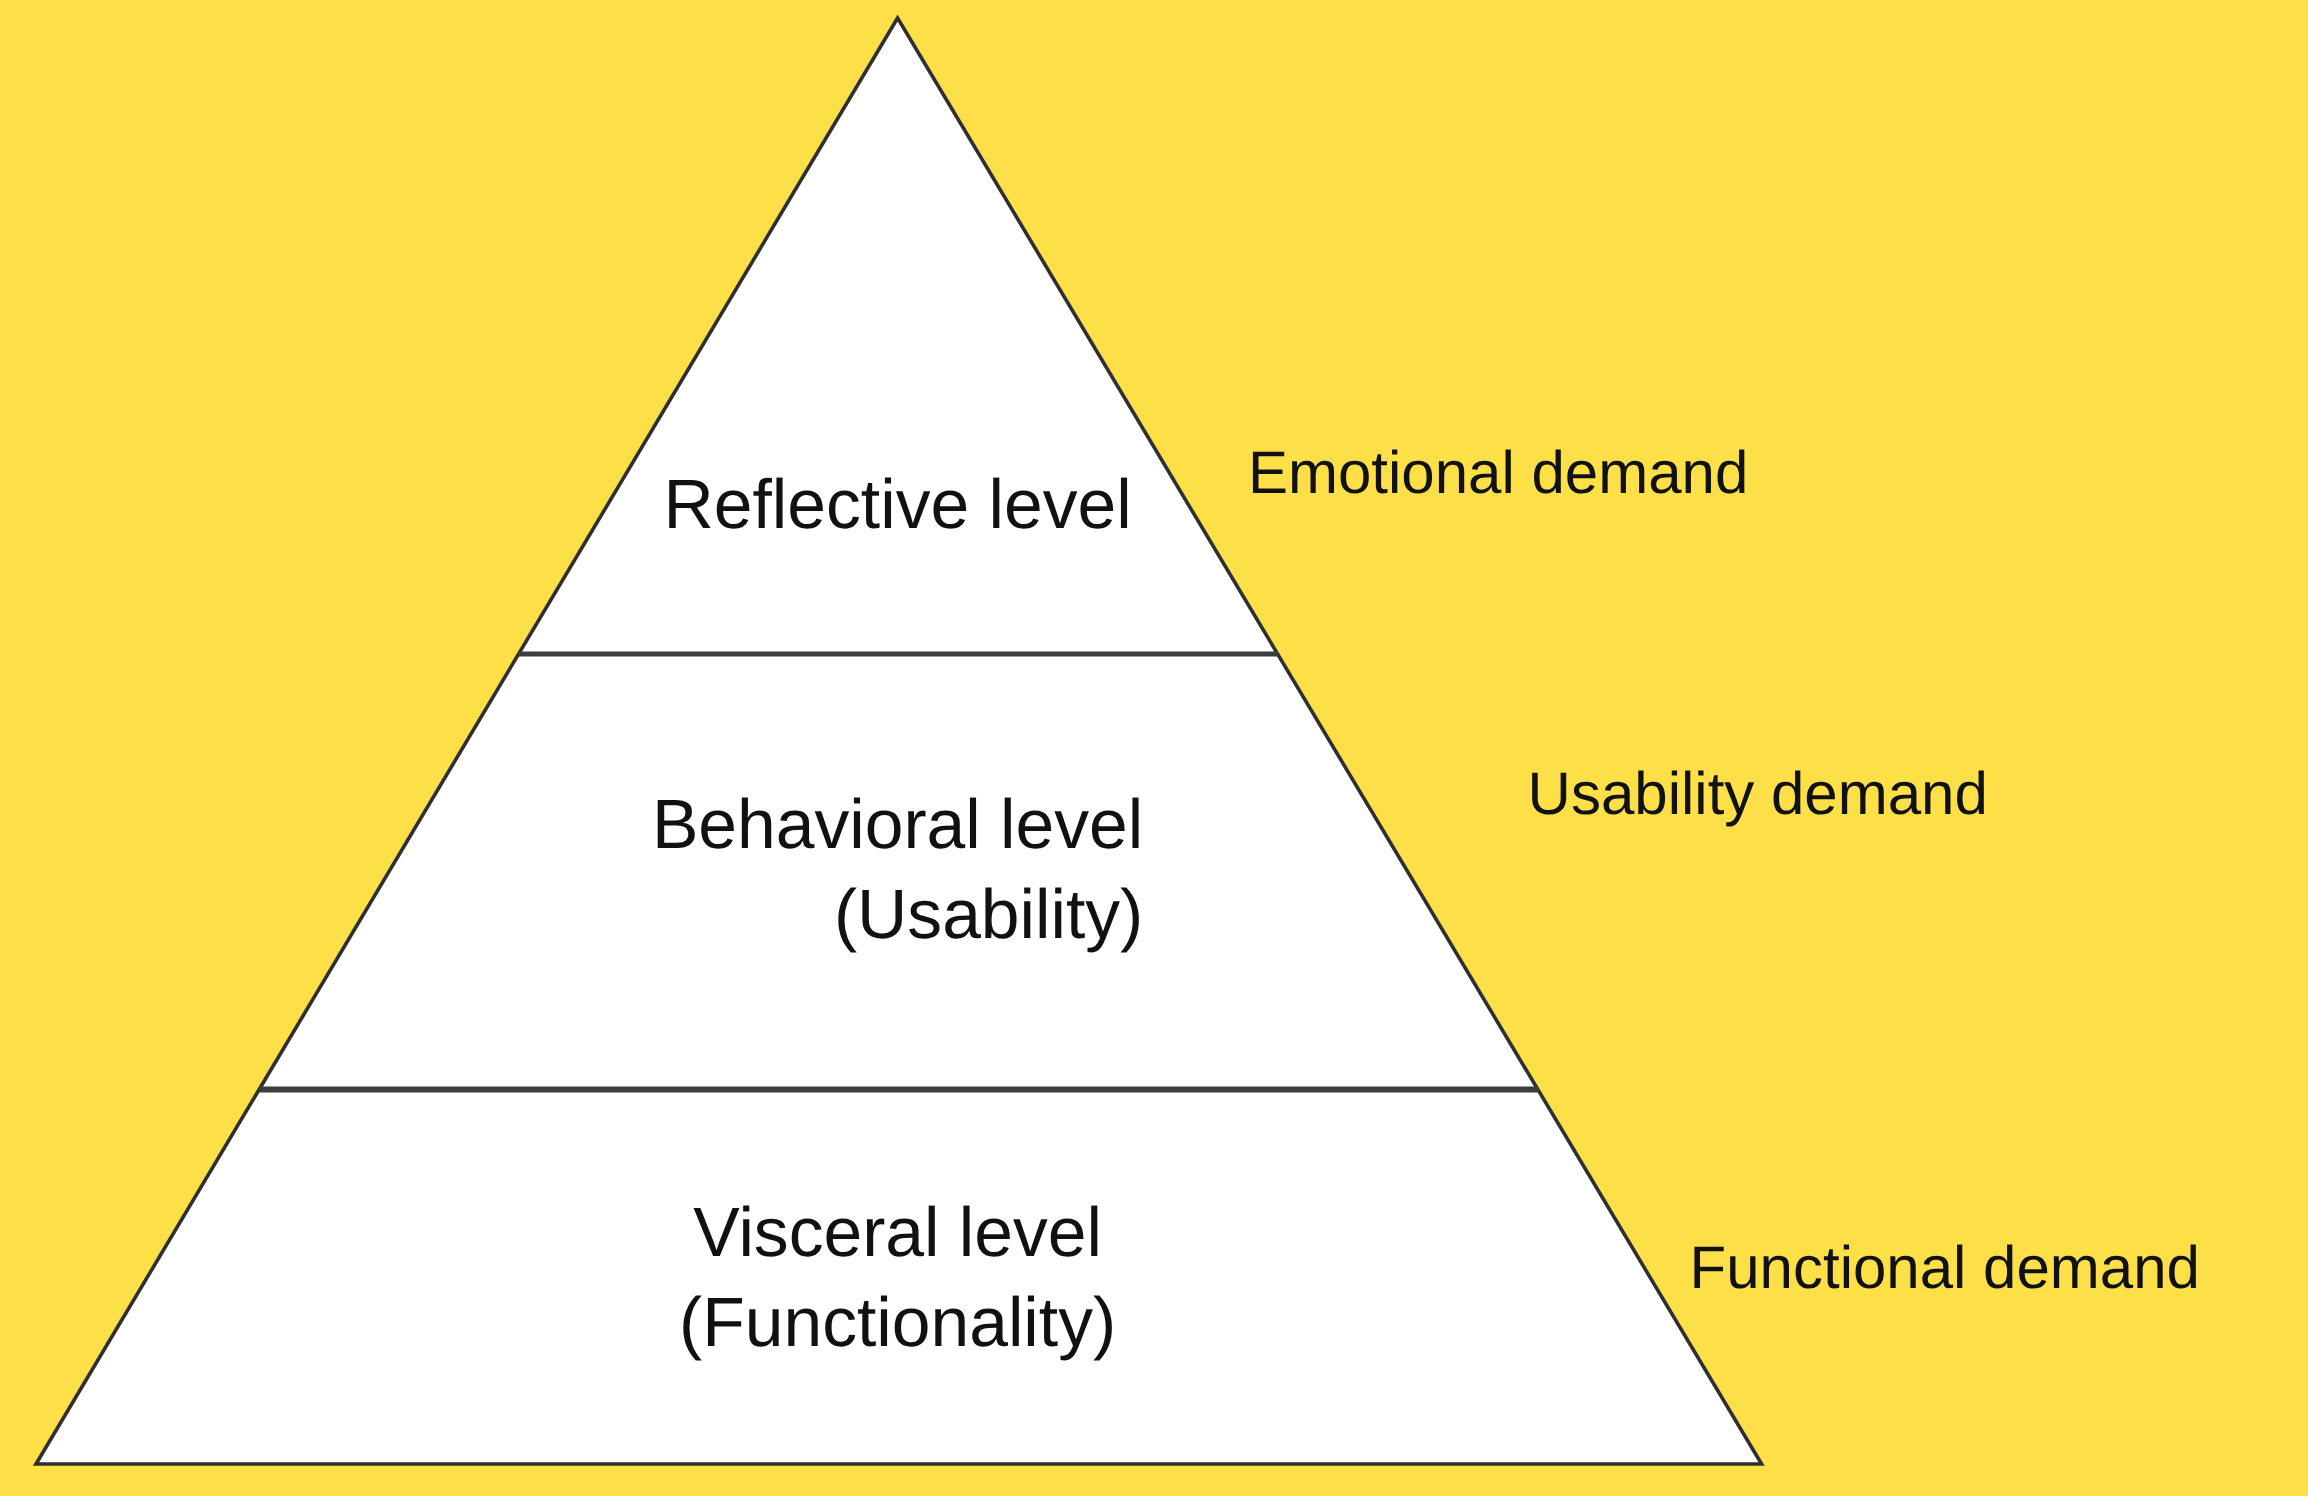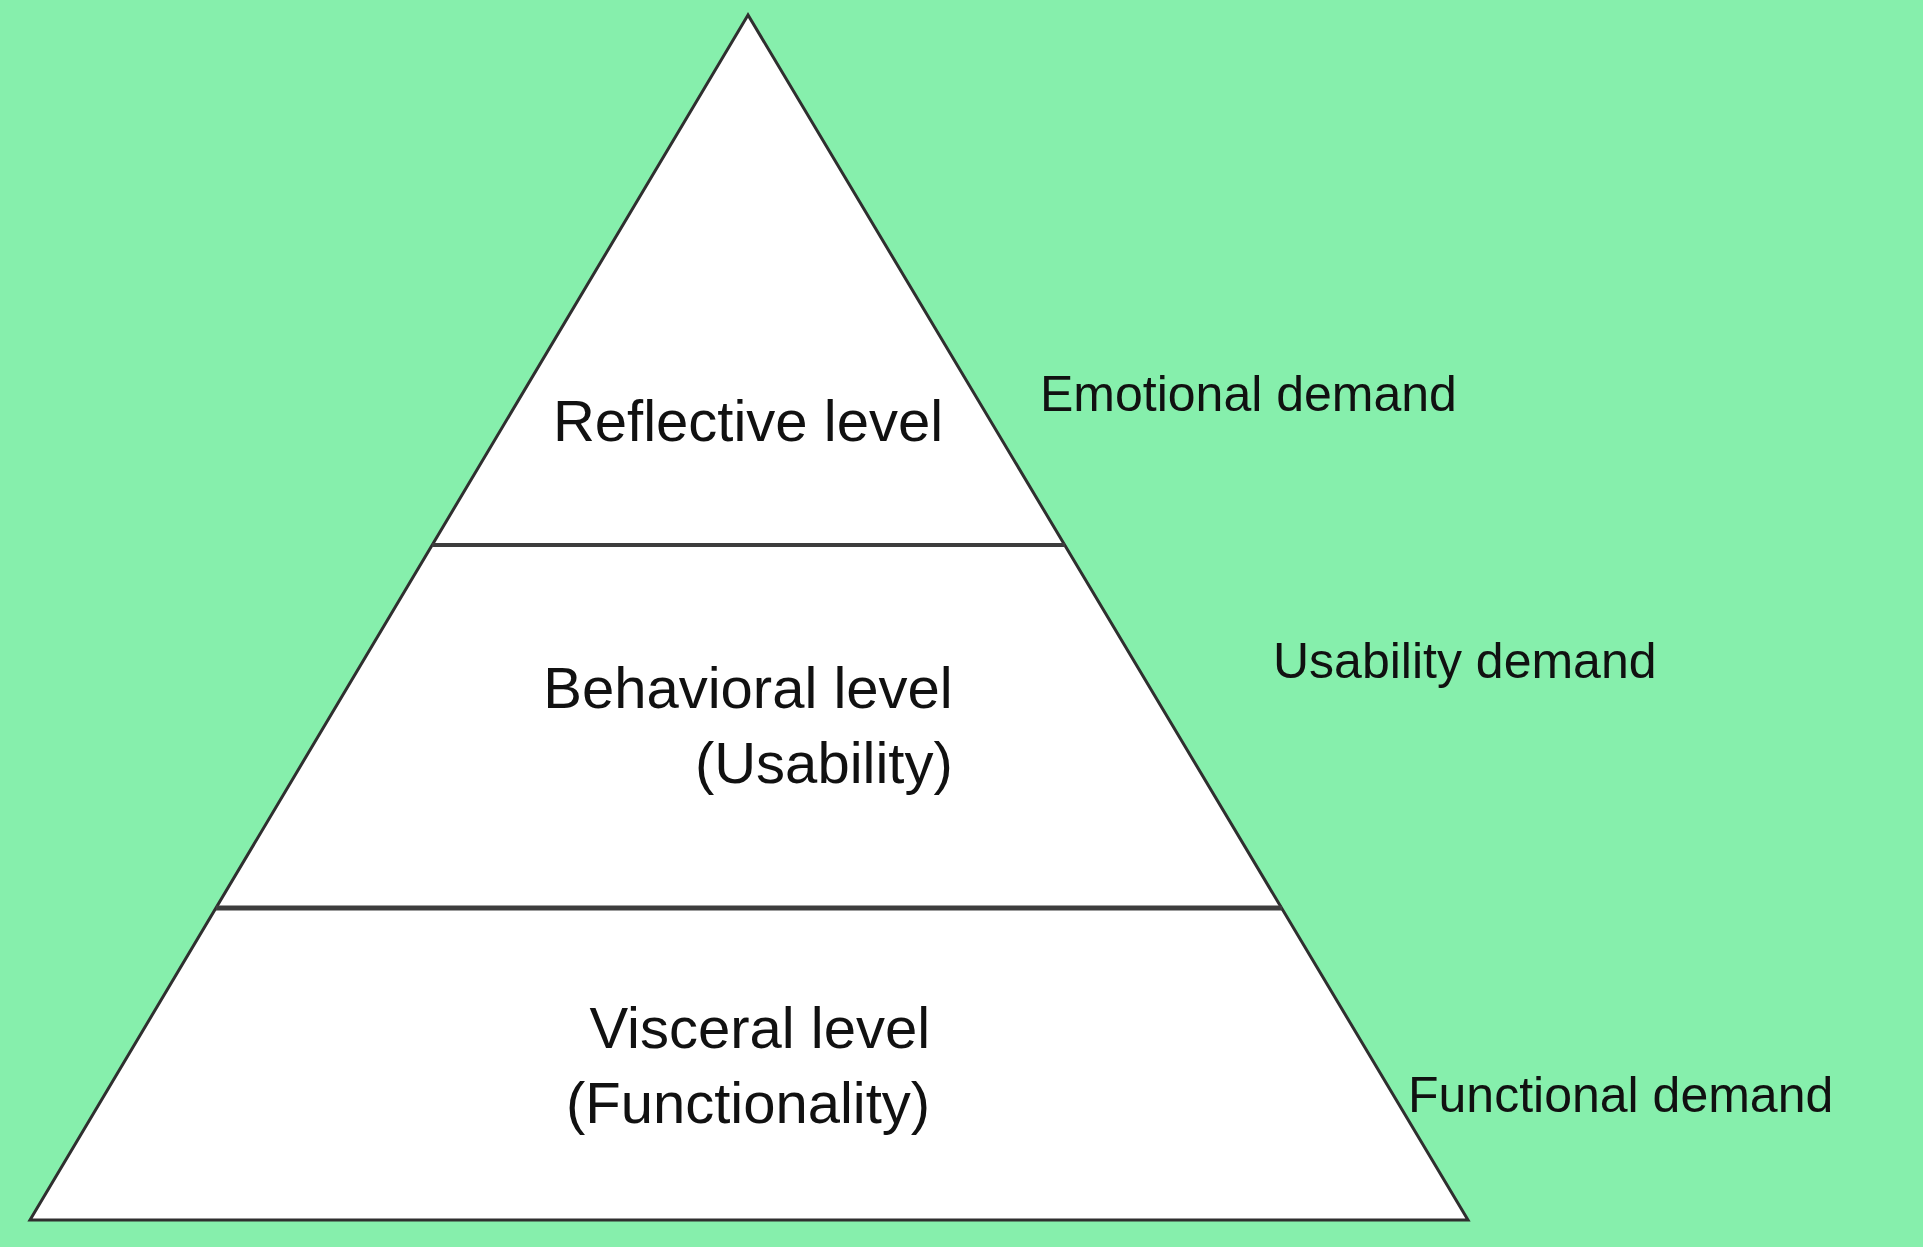--- a/index.html
+++ b/index.html
@@ -4,21 +4,21 @@
 <style>
   html, body {
     margin: 0;
     padding: 0;
     background: #ffffff;
   }
   .stage {
     position: relative;
     width: 1923px;
     height: 1247px;
-    background: #86efac;
+    background: #fde047;
     font-family: "Liberation Sans", sans-serif;
     color: #111111;
     overflow: hidden;
   }
   .pyramid-svg {
     position: absolute;
     left: 0;
     top: 0;
     width: 1923px;
     height: 1247px;
@@ -35,24 +35,24 @@
   }
   .demand-label {
     position: absolute;
     font-size: 50px;
     line-height: 64px;
     white-space: nowrap;
     color: #111111;
   }
   .lvl1 { top: 383px; }
   .lvl2 { top: 650px; text-align: right; }
-  .lvl3 { top: 990px; text-align: right; }
+  .lvl3 { top: 990px; }
   .dmd1 { left: 1040px; top: 362px; }
   .dmd2 { left: 1238px; top: 629px; margin-left: 35px; }
-  .dmd3 { left: 1408px; top: 1024px; margin-top: 39px; }
+  .dmd3 { left: 1408px; top: 1024px; }
 </style>
 </head>
 <body>
 
 <div class="stage">
 
   <svg class="pyramid-svg" viewBox="0 0 1923 1247" xmlns="http://www.w3.org/2000/svg">
     <polygon points="748,15 30,1220 1468,1220" fill="#ffffff" stroke="#2f2f2f" stroke-width="3" stroke-linejoin="miter"></polygon>
     <line x1="432" y1="545" x2="1065" y2="545" stroke="#3d3d3d" stroke-width="4"></line>
     <line x1="216" y1="908" x2="1282" y2="908" stroke="#3d3d3d" stroke-width="5"></line>

